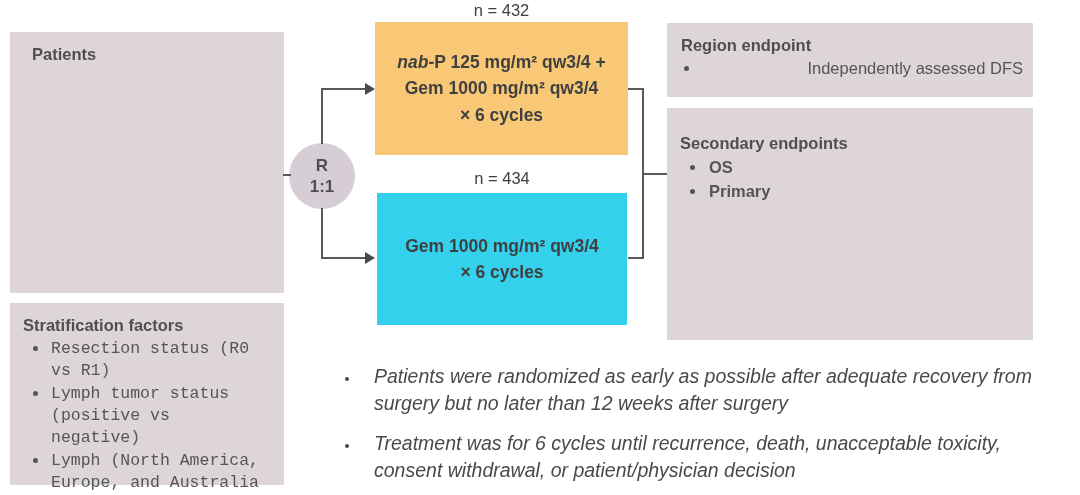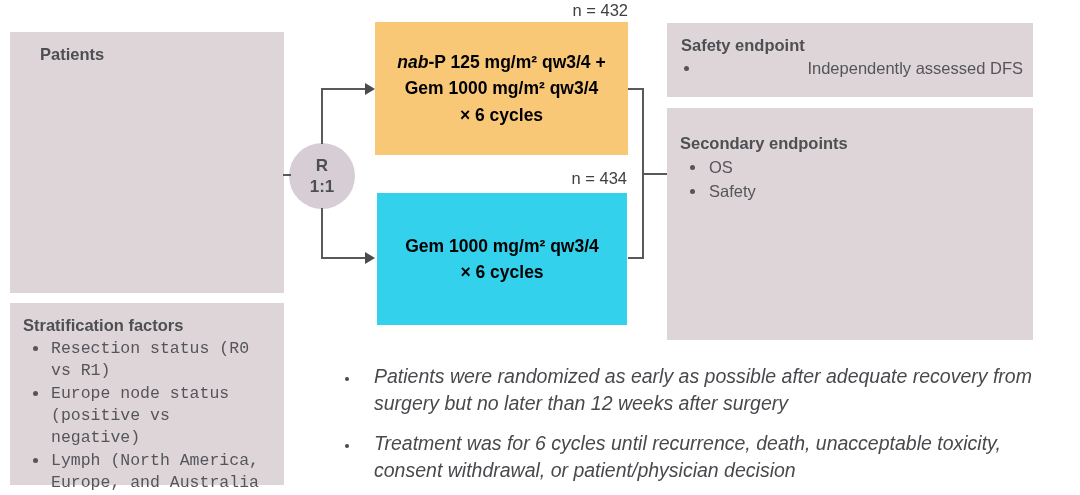--- a/index.html
+++ b/index.html
@@ -9,38 +9,38 @@
     color:#55565a; overflow:hidden;
   }
   .panel {
     position:absolute; background:#ded5d9; color:#54555a;
     font-size:16.5px; line-height:1.36; box-sizing:border-box;
   }
   .panel .panel-title { font-weight:bold; color:#4e4f53; }
   .panel ul { margin:1px 0 0 0; padding-left:18px; list-style:disc; }
   .panel li { margin:0 0 1px 0; padding-left:2px; }
 
-  #patients-box   { left:10px;  top:32px;  width:274px; height:261px; padding:11px 10px 10px 30px; }
+  #patients-box   { left:10px;  top:32px;  width:274px; height:261px; padding:11px 10px 10px 22px; }
   #strat-box      { left:10px;  top:303px; width:274px; height:182px; padding:12px 16px 10px 13px; line-height:1.33; }
   #strat-box ul   { padding-left:26px;font-family:Liberation Mono, monospace; }
 
   #primary-box    { left:667px; top:23px;  width:366px; height:74px;  padding:11px 10px 8px 14px; }
   #secondary-box  { left:667px; top:108px; width:366px; height:232px; padding:24px 8px 18px 13px; line-height:1.4; }
-  #secondary-box ul { padding-left:27px; }
+  #secondary-box ul { padding-left:27px;font-weight:bold; }
   #primary-box ul { padding-left:20px;text-align:right; }
 
   .arm {
     position:absolute; display:flex; align-items:center; justify-content:center;
     text-align:center; font-weight:bold; font-size:17.5px; line-height:1.5;
-    color:#000000; box-sizing:border-box;
+    color:#404040; box-sizing:border-box;
   }
   #arm1-box { left:375px; top:22px;  width:253px; height:133px; background:#f9c877; }
   #arm2-box { left:377px; top:193px; width:250px; height:132px; background:#33d1ec; }
   .n-label {
-    position:absolute; text-align:right; font-size:16.5px; color:#3f4043;
+    position:absolute; text-align:center; font-size:16.5px; color:#3f4043;
   }
   #arm1-n { left:375px; top:1px;   width:253px; }
   #arm2-n { left:377px; top:169px; width:250px; }
   .italic { font-style:italic; }
 
   #rand-circle {
     position:absolute; left:289px; top:143px; width:66px; height:66px;
     background:#d7ced5; border-radius:50%;
     display:flex; flex-direction:column; align-items:center; justify-content:center;
     font-weight:bold; font-size:17px; line-height:1.25; color:#4e4f53;
@@ -67,21 +67,21 @@
 <div class="canvas">
 
   <div class="panel" id="patients-box">
     <div class="panel-title">Patients</div>
   </div>
 
   <div class="panel" id="strat-box">
     <div class="panel-title">Stratification factors</div>
     <ul>
       <li>Resection status (R0 vs R1)</li>
-      <li>Europe node status (positive vs negative)</li>
+      <li>Lymph tumor status (positive vs negative)</li>
       <li>Lymph (North America, Europe, and Australia vs Asia Pacific)</li>
     </ul>
   </div>
 
   <div id="rand-circle">
     <span>R</span>
     <span>1:1</span>
   </div>
 
   <div class="n-label" id="arm1-n">n = 432</div>
@@ -95,31 +95,31 @@
 
   <div class="n-label" id="arm2-n">n = 434</div>
   <div class="arm" id="arm2-box">
     <div>
       <span>Gem 1000 mg/m² qw3/4</span><br>
       <span>× 6 cycles</span>
     </div>
   </div>
 
   <div class="panel" id="primary-box">
-    <div class="panel-title">Safety endpoint</div>
+    <div class="panel-title">Region endpoint</div>
     <ul>
       <li>Independently assessed DFS</li>
     </ul>
   </div>
 
   <div class="panel" id="secondary-box">
     <div class="panel-title">Secondary endpoints</div>
     <ul>
       <li>OS</li>
-      <li>Safety</li>
+      <li>Primary</li>
     </ul>
   </div>
 
   <div class="line" style="left:283px; top:174px; width:8px;  height:2px;"></div>
   <div class="line" style="left:321px; top:88px;  width:2px;  height:56px;"></div>
   <div class="line" style="left:321px; top:88px;  width:46px; height:2px;"></div>
   <div class="arrow-right" style="left:365px; top:83px;"></div>
   <div class="line" style="left:321px; top:208px; width:2px;  height:51px;"></div>
   <div class="line" style="left:321px; top:257px; width:46px; height:2px;"></div>
   <div class="arrow-right" style="left:365px; top:252px;"></div>

